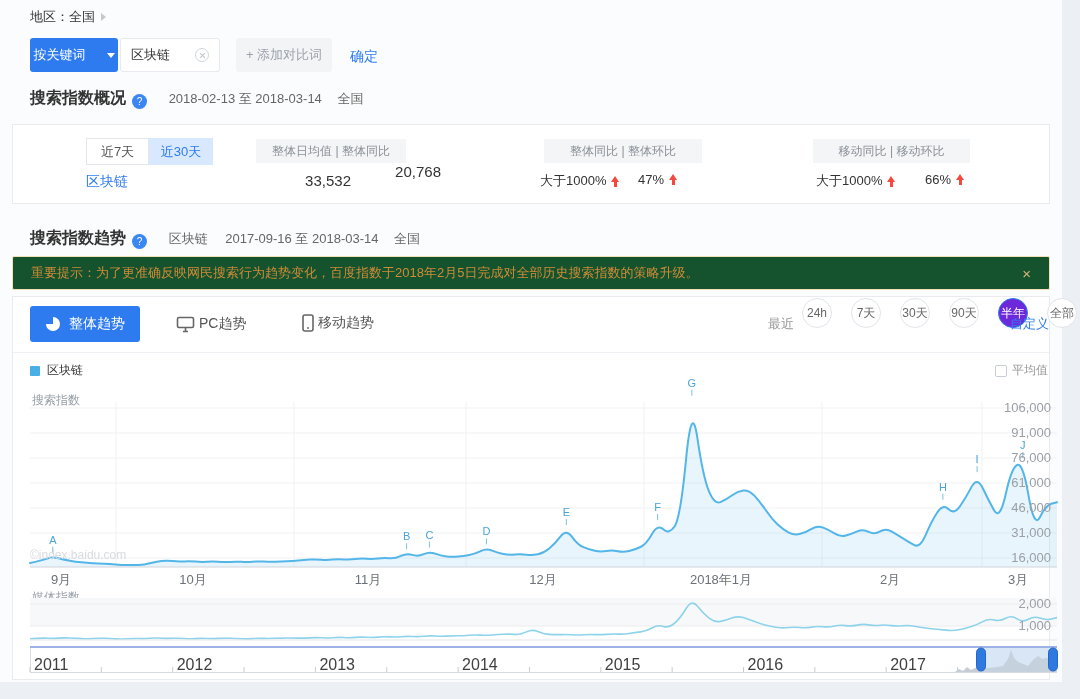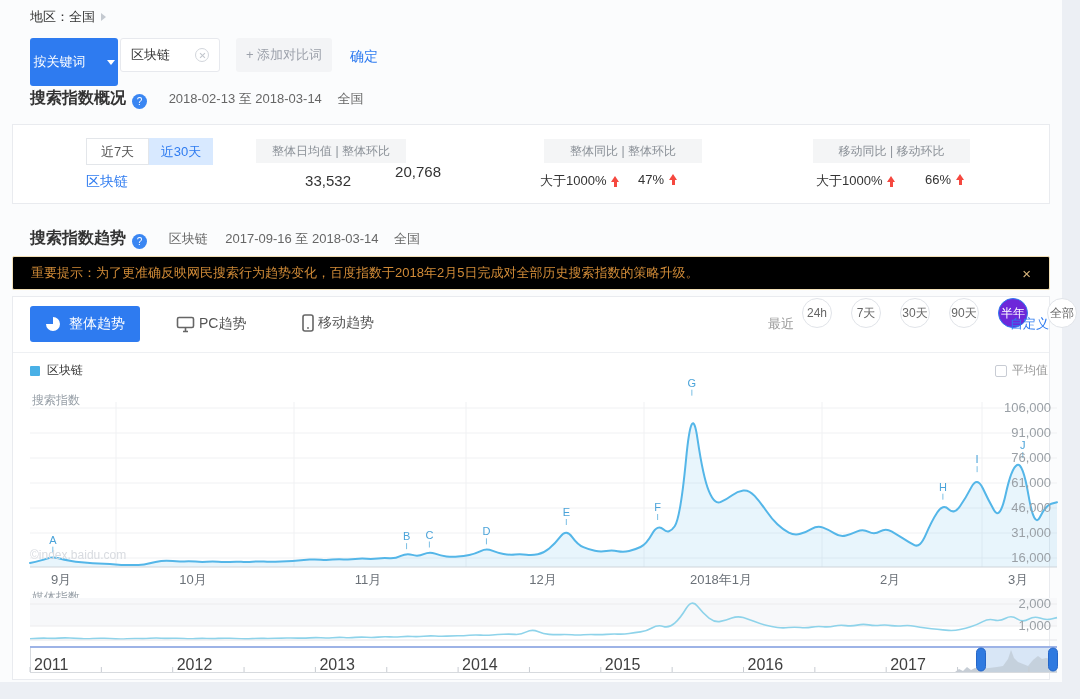--- a/index.html
+++ b/index.html
@@ -6,21 +6,21 @@
   html,body{width:1080px;height:699px}
   body{position:relative;background:#eceff4;font-family:"Liberation Sans","DejaVu Sans",sans-serif;font-size:13px;color:#333;overflow:hidden}
   .abs{position:absolute}
   .sheet{position:absolute;left:0;top:0;width:1062px;height:682px;background:#fbfcfd}
   .card{position:absolute;background:#fff;border:1px solid #e9ebef}
   .blue{color:#2e7bf0}
   
   .region-row{left:30px;top:8px;font-size:13px;color:#333}
   .caret-right{display:inline-block;width:0;height:0;border-top:4px solid transparent;border-bottom:4px solid transparent;border-left:5px solid #c4c9d0;margin-left:6px}
   .btn-primary{background:#2e7bf0;color:#fff;border-radius:3px;display:flex;align-items:center;justify-content:center;font-size:13px;cursor:pointer}
-  .kw-type{left:30px;top:38px;width:88px;height:48px;gap:21px}
+  .kw-type{left:30px;top:38px;width:88px;height:34px;gap:21px}
   .caret-down{display:inline-block;width:0;height:0;border-left:4px solid transparent;border-right:4px solid transparent;border-top:5px solid #fff}
   .kw-box{left:120px;top:38px;width:100px;height:34px;background:#fff;border:1px solid #e7e9ee;border-radius:3px;display:flex;align-items:center;padding:0 10px;justify-content:space-between}
   .circle-x{width:14px;height:14px;border:1px solid #d2d6dc;border-radius:50%;position:relative}
   .circle-x::before,.circle-x::after{content:"";position:absolute;left:6px;top:3px;width:1px;height:7px;background:#c0c5cc}
   .circle-x::before{transform:rotate(45deg)}.circle-x::after{transform:rotate(-45deg)}
   .add-btn{left:236px;top:38px;width:96px;height:34px;background:#f3f4f6;border-radius:3px;display:flex;align-items:center;justify-content:center;color:#9ca1ab;font-size:13px;cursor:pointer}
   .confirm{left:350px;top:48px;font-size:14px;cursor:pointer}
   
   .sec-title{font-size:16px;font-weight:600;color:#333}
   .q-icon{display:inline-block;width:15px;height:15px;border-radius:50%;background:#3a86f2;color:#fff;font-size:10px;line-height:15px;text-align:center;vertical-align:-2px;margin-left:6px}
@@ -29,21 +29,21 @@
   .tab{height:27px;display:flex;align-items:center;justify-content:center;font-size:13px;cursor:pointer}
   .tab-off{background:#fff;border:1px solid #e3e6ea;color:#555}
   .tab-on{background:#d8e9ff;color:#2e7bf0}
   .hdr-box{background:#f4f5f6;color:#8a9097;font-size:12px;height:24px;display:flex;align-items:center;justify-content:center}
   .val{font-size:15px;color:#333}
   .stat-cell{display:flex;align-items:center;gap:5px}
   .up-arrow{position:relative;width:9px;height:11px}
   .up-arrow::before{content:"";position:absolute;left:0;top:0;border-left:4.5px solid transparent;border-right:4.5px solid transparent;border-bottom:6px solid #f5483f}
   .up-arrow::after{content:"";position:absolute;left:3px;top:6px;width:3px;height:5px;background:#f5483f}
   
-  .notice{left:12px;top:256px;width:1038px;height:34px;background:#000000;border:1px solid #f3e0b6;border-radius:2px;display:flex;align-items:center;padding:0 18px;color:#d18b37;font-size:13px}
+  .notice{left:12px;top:256px;width:1038px;height:34px;background:#14532d;border:1px solid #f3e0b6;border-radius:2px;display:flex;align-items:center;padding:0 18px;color:#d18b37;font-size:13px}
   .notice-close{margin-left:auto;color:#d9b57c;font-size:15px;cursor:pointer}
   
   .view-tab{display:flex;align-items:center;gap:4px;font-size:14px;color:#555;cursor:pointer}
   .range-circle{width:30px;height:30px;border-radius:50%;border:1px solid #e1e4e9;background:#fff;color:#666;font-size:12px;display:flex;align-items:center;justify-content:center;cursor:pointer}
   .range-circle.active{background:#6d28d9;border-color:#2e7bf0;color:#fff}
   .legend-sq{width:10px;height:10px;background:#49b0e6;border-radius:1px}
   .checkbox{width:12px;height:12px;border:1px solid #c8ccd4;border-radius:2px;background:#fff}
   .axis-label{font-size:12px;color:#98a0a8}
   .ytick{position:absolute;right:6px;font-size:13px;color:#9aa0a6}
   .xlab{position:absolute;top:0;font-size:13px;color:#6b7178;transform:translateX(-50%);white-space:nowrap}
@@ -76,21 +76,21 @@
   <div class="abs" style="left:30px;top:88px">
     <span class="sec-title">搜索指数概况</span><span class="q-icon">?</span>
     <span class="sub" style="margin-left:18px">2018-02-13 至 2018-03-14</span>
     <span class="sub" style="margin-left:12px">全国</span>
   </div>
 
   <div class="card" style="left:12px;top:124px;width:1038px;height:80px">
     <div class="abs tab tab-off" style="left:73px;top:13px;width:63px">近7天</div>
     <div class="abs tab tab-on" style="left:136px;top:13px;width:64px">近30天</div>
 
-    <div class="abs hdr-box" style="left:243px;top:14px;width:150px">整体日均值 | 整体环比</div>
+    <div class="abs hdr-box" style="left:243px;top:14px;width:150px">整体日均值 | 整体同比</div>
     <div class="abs hdr-box" style="left:800px;top:14px;width:157px">移动同比 | 移动环比</div>
     <div class="abs hdr-box" style="left:531px;top:14px;width:158px">整体同比 | 整体环比</div>
 
     <div class="abs blue" style="left:73px;top:48px;font-size:14px">区块链</div>
     <div class="abs val" style="left:258px;top:47px;width:80px;text-align:right">33,532</div>
     <div class="abs val" style="left:348px;top:38px;width:80px;text-align:right">20,768</div>
 
     <div class="abs stat-cell" style="left:527px;top:47px">
       <span class="val" style="font-size:13px">大于1000%</span>
       <span class="up-arrow"></span>

